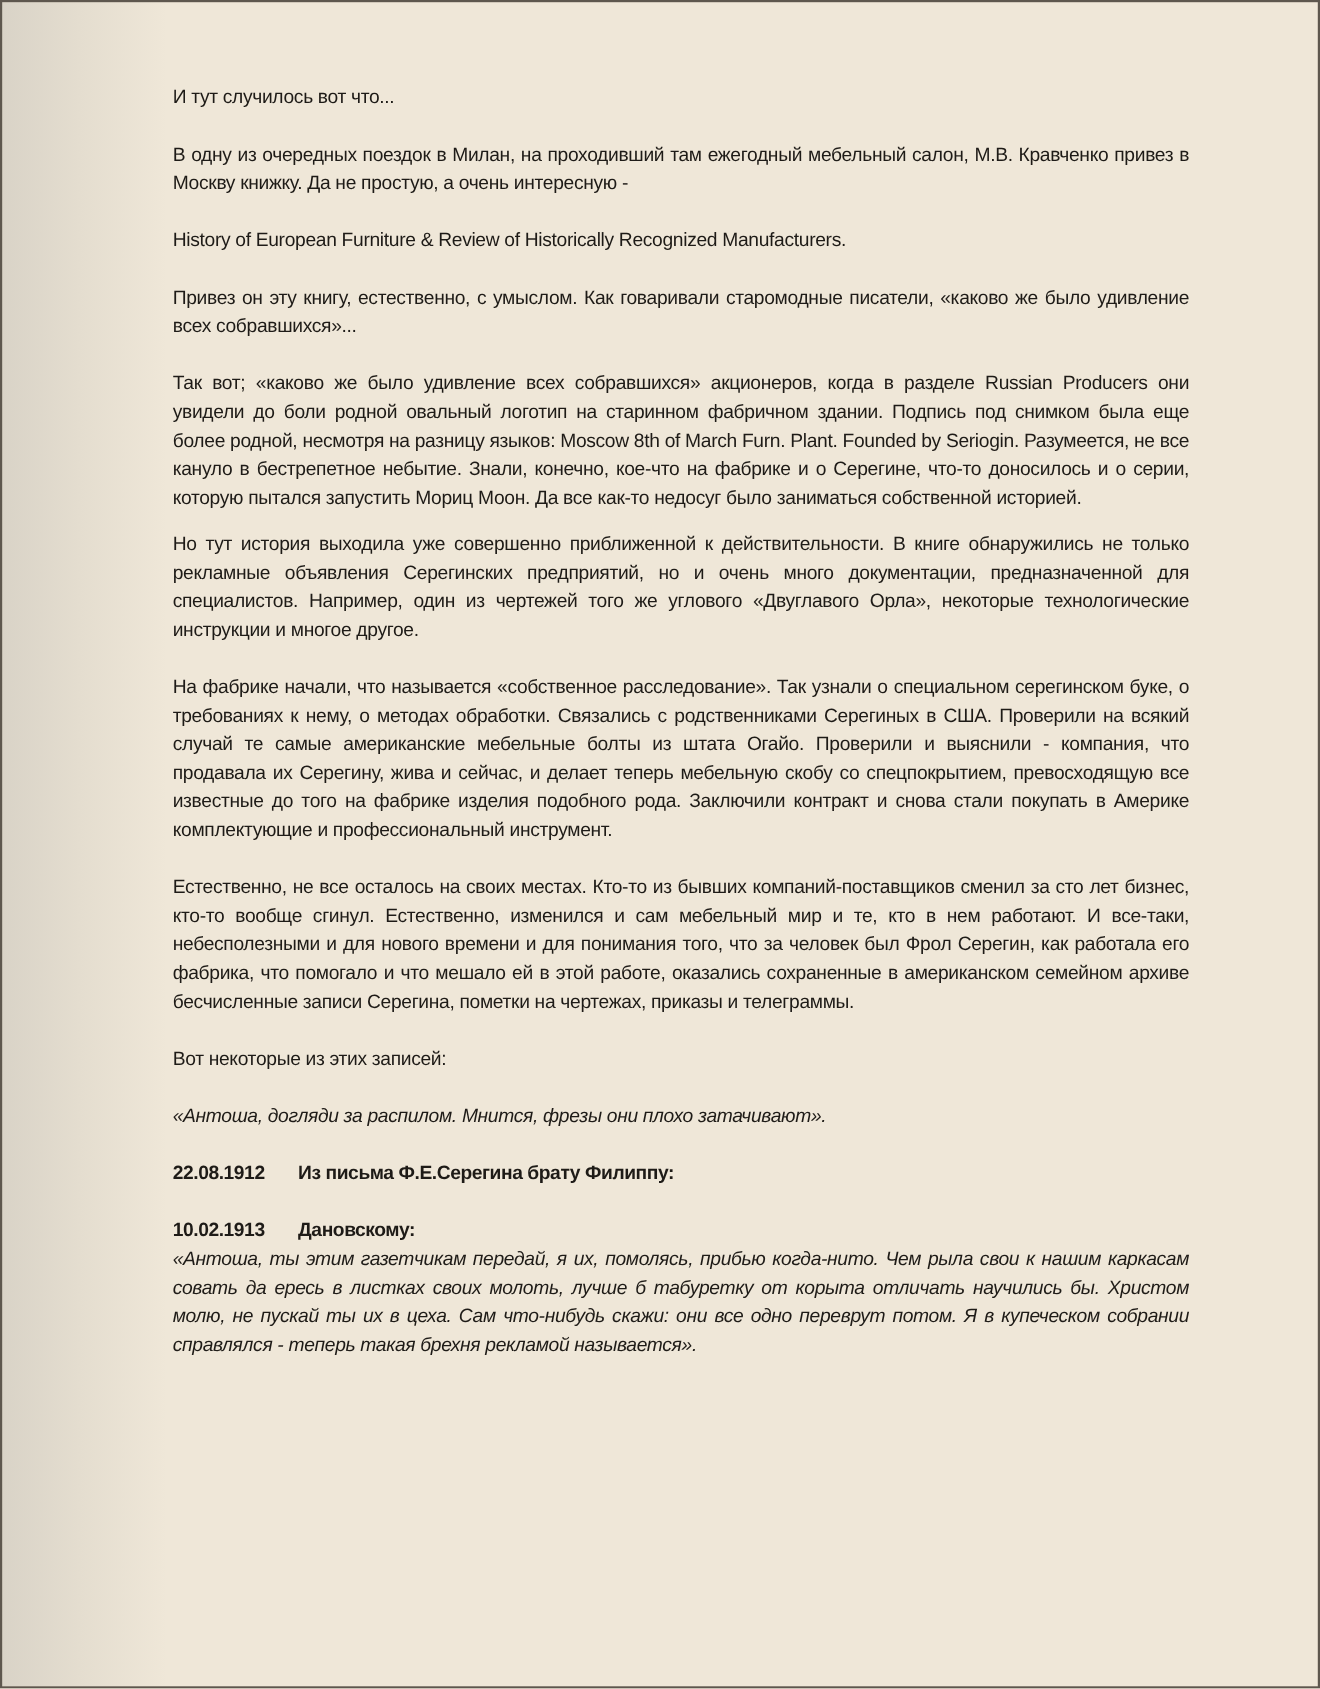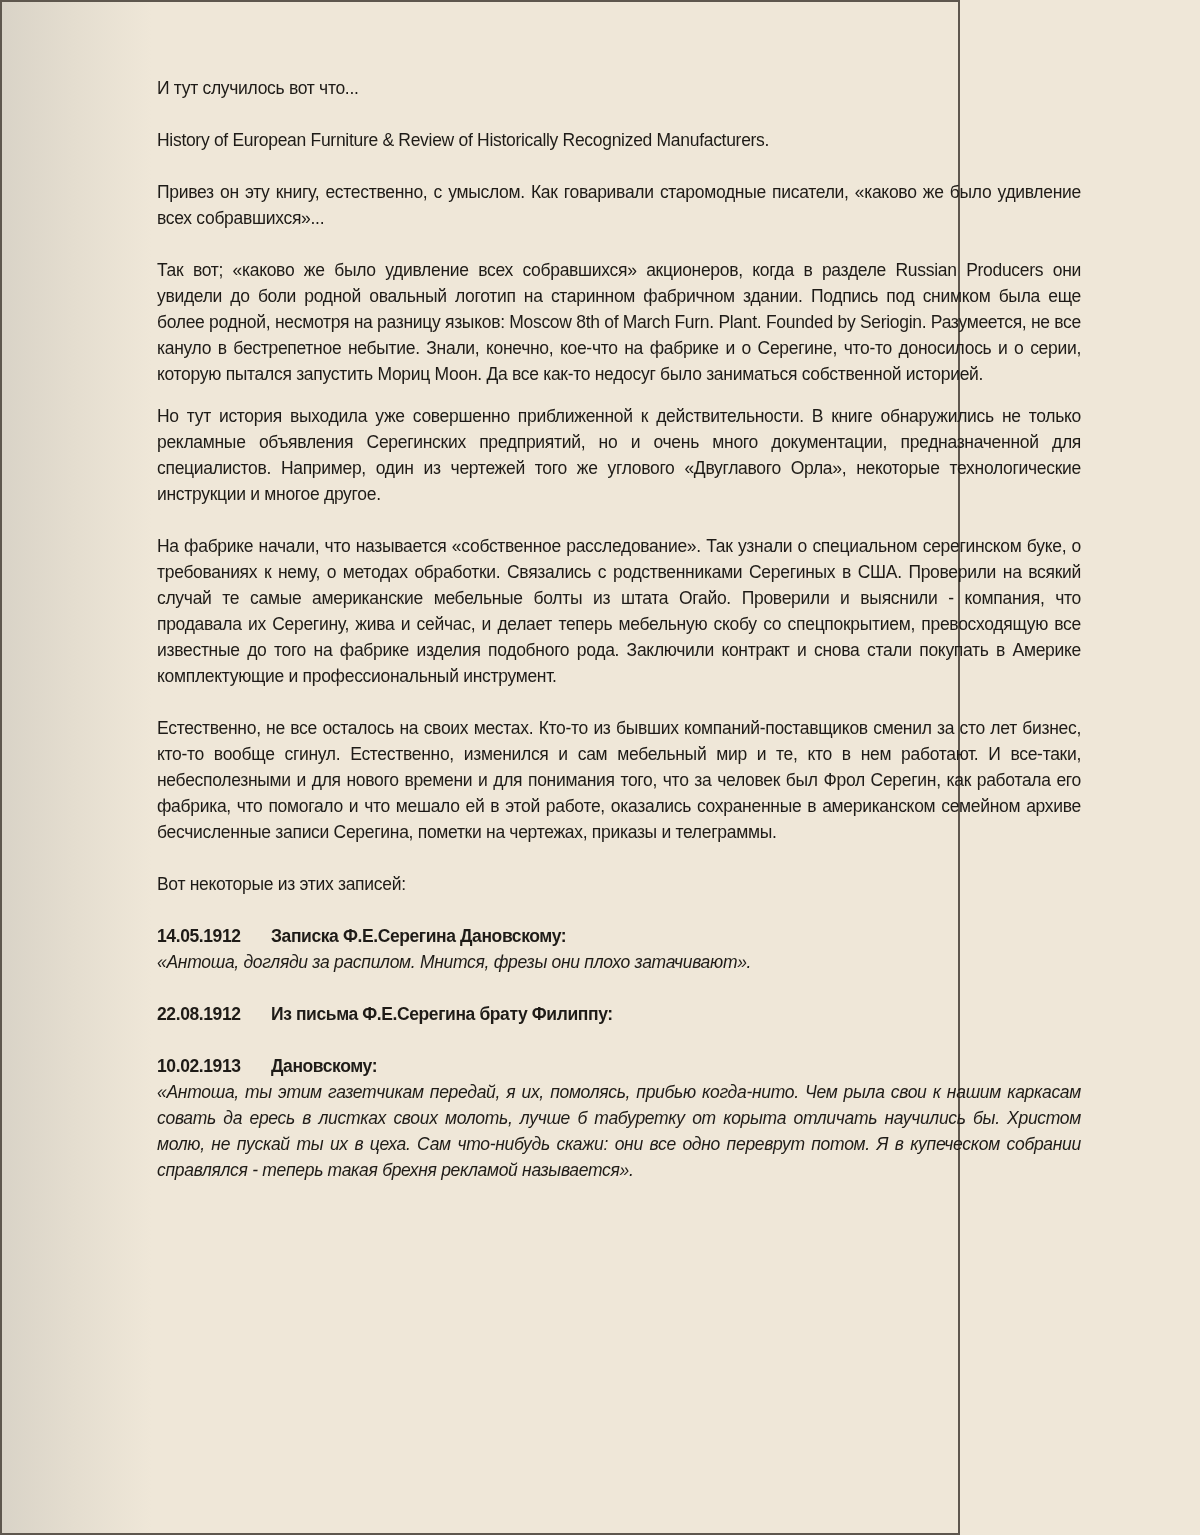--- a/index.html
+++ b/index.html
@@ -4,21 +4,21 @@
   <style>
     html, body { margin: 0; padding: 0; }
     body {
       width: 1200px;
       height: 1535px;
       overflow: hidden;
       background: #efe7d8;
     }
     .page {
       position: relative;
-      width: 960px;
+      width: 1200px;
       height: 1535px;
       box-sizing: border-box;
       border-top: 2px solid #5e574e;
       border-left: 2px solid #5e574e;
       border-right: 2px solid #5e574e;
       border-bottom: 2px solid #5e574e;
       background: linear-gradient(to right, #d9d3c7 0px, #e4ddcf 70px, #efe7d8 150px, #efe7d8 100%);
     }
     .content {
       position: absolute;
@@ -49,42 +49,40 @@
       text-align: justify;
     }
   </style>
 </head>
 <body>
 
 <div class="page">
   <div class="content">
     <p class="nojust">И тут случилось вот что...</p>
 
+    <p>В одну из очередных поездок в Милан, на проходивший там ежегодный мебельный салон, М.В. Кравченко привез в Москву книжку. Да не простую, а очень интересную -</p>
 
     <div class="entry">
       <div>History of European Furniture &amp; Review of Historically Recognized Manufacturers.</div>
     </div>
 
     <p>Привез он эту книгу, естественно, с умыслом. Как говаривали старомодные писатели, «каково же было удивление всех собравшихся»...</p>
 
     <p class="tight">Так вот; «каково же было удивление всех собравшихся» акционеров, когда в разделе Russian Producers они увидели до боли родной овальный логотип на старинном фабричном здании. Подпись под снимком была еще более родной, несмотря на разницу языков: Moscow 8th of March Furn. Plant. Founded by Seriogin. Разумеется, не все кануло в бестрепетное небытие. Знали, конечно, кое-что на фабрике и о Серегине, что-то доносилось и о серии, которую пытался запустить Мориц Моон. Да все как-то недосуг было заниматься собственной историей.</p>
 
     <p>Но тут история выходила уже совершенно приближенной к действительности. В книге обнаружились не только рекламные объявления Серегинских предприятий, но и очень много документации, предназначенной для специалистов. Например, один из чертежей того же углового «Двуглавого Орла», некоторые технологические инструкции и многое другое.</p>
 
     <p>На фабрике начали, что называется «собственное расследование». Так узнали о специальном серегинском буке, о требованиях к нему, о методах обработки. Связались с родственниками Серегиных в США. Проверили на всякий случай те самые американские мебельные болты из штата Огайо. Проверили и выяснили - компания, что продавала их Серегину, жива и сейчас, и делает теперь мебельную скобу со спецпокрытием, превосходящую все известные до того на фабрике изделия подобного рода. Заключили контракт и снова стали покупать в Америке комплектующие и профессиональный инструмент.</p>
 
 
     <p>Естественно, не все осталось на своих местах. Кто-то из бывших компаний-поставщиков сменил за сто лет бизнес, кто-то вообще сгинул. Естественно, изменился и сам мебельный мир и те, кто в нем работают. И все-таки, небесполезными и для нового времени и для понимания того, что за человек был Фрол Серегин, как работала его фабрика, что помогало и что мешало ей в этой работе, оказались сохраненные в американском семейном архиве бесчисленные записи Серегина, пометки на чертежах, приказы и телеграммы.</p>
 
     <p class="nojust">Вот некоторые из этих записей:</p>
 
     <div class="entry">
-      <div class="entry-head">
-        <span class="entry-date">14.05.1912</span><span>Записка Ф.Е.Серегина Дановскому:</span>
-      </div>
       <div class="entry-quote">«Антоша, догляди за распилом. Мнится, фрезы они плохо затачивают».</div>
     </div>
 
     <div class="entry">
       <div class="entry-head">
         <span class="entry-date">22.08.1912</span><span>Из письма Ф.Е.Серегина брату Филиппу:</span>
       </div>
     </div>
 
     <div class="entry">

